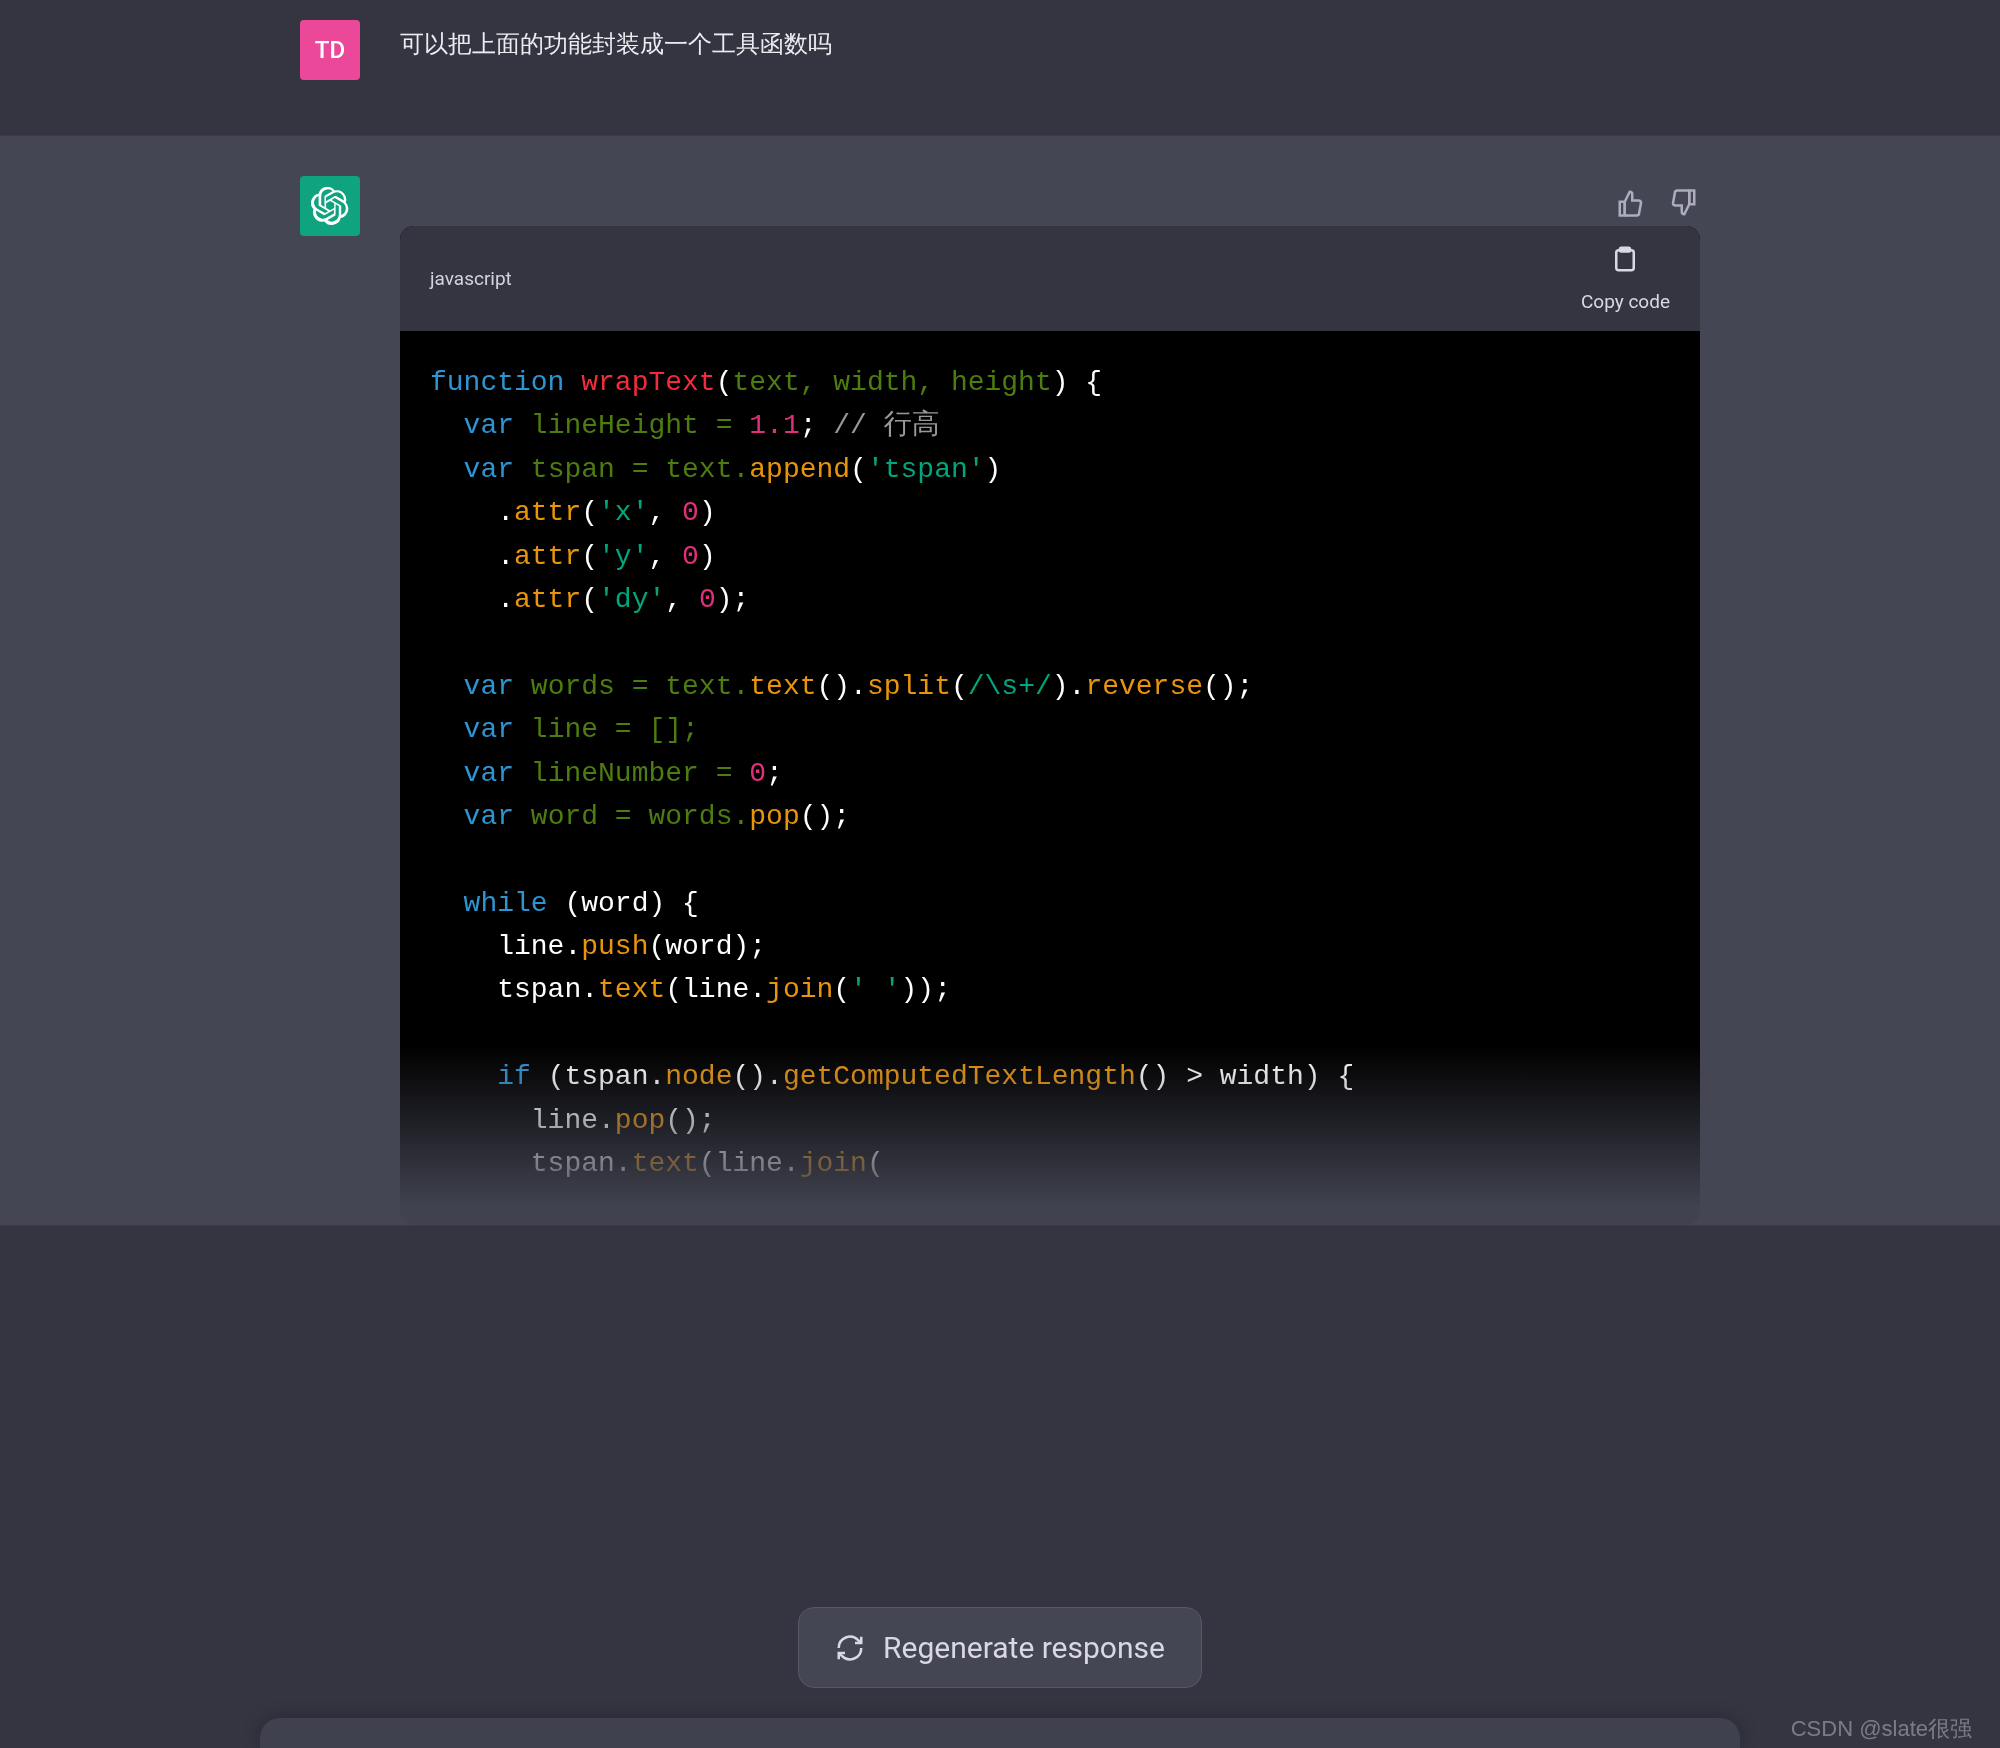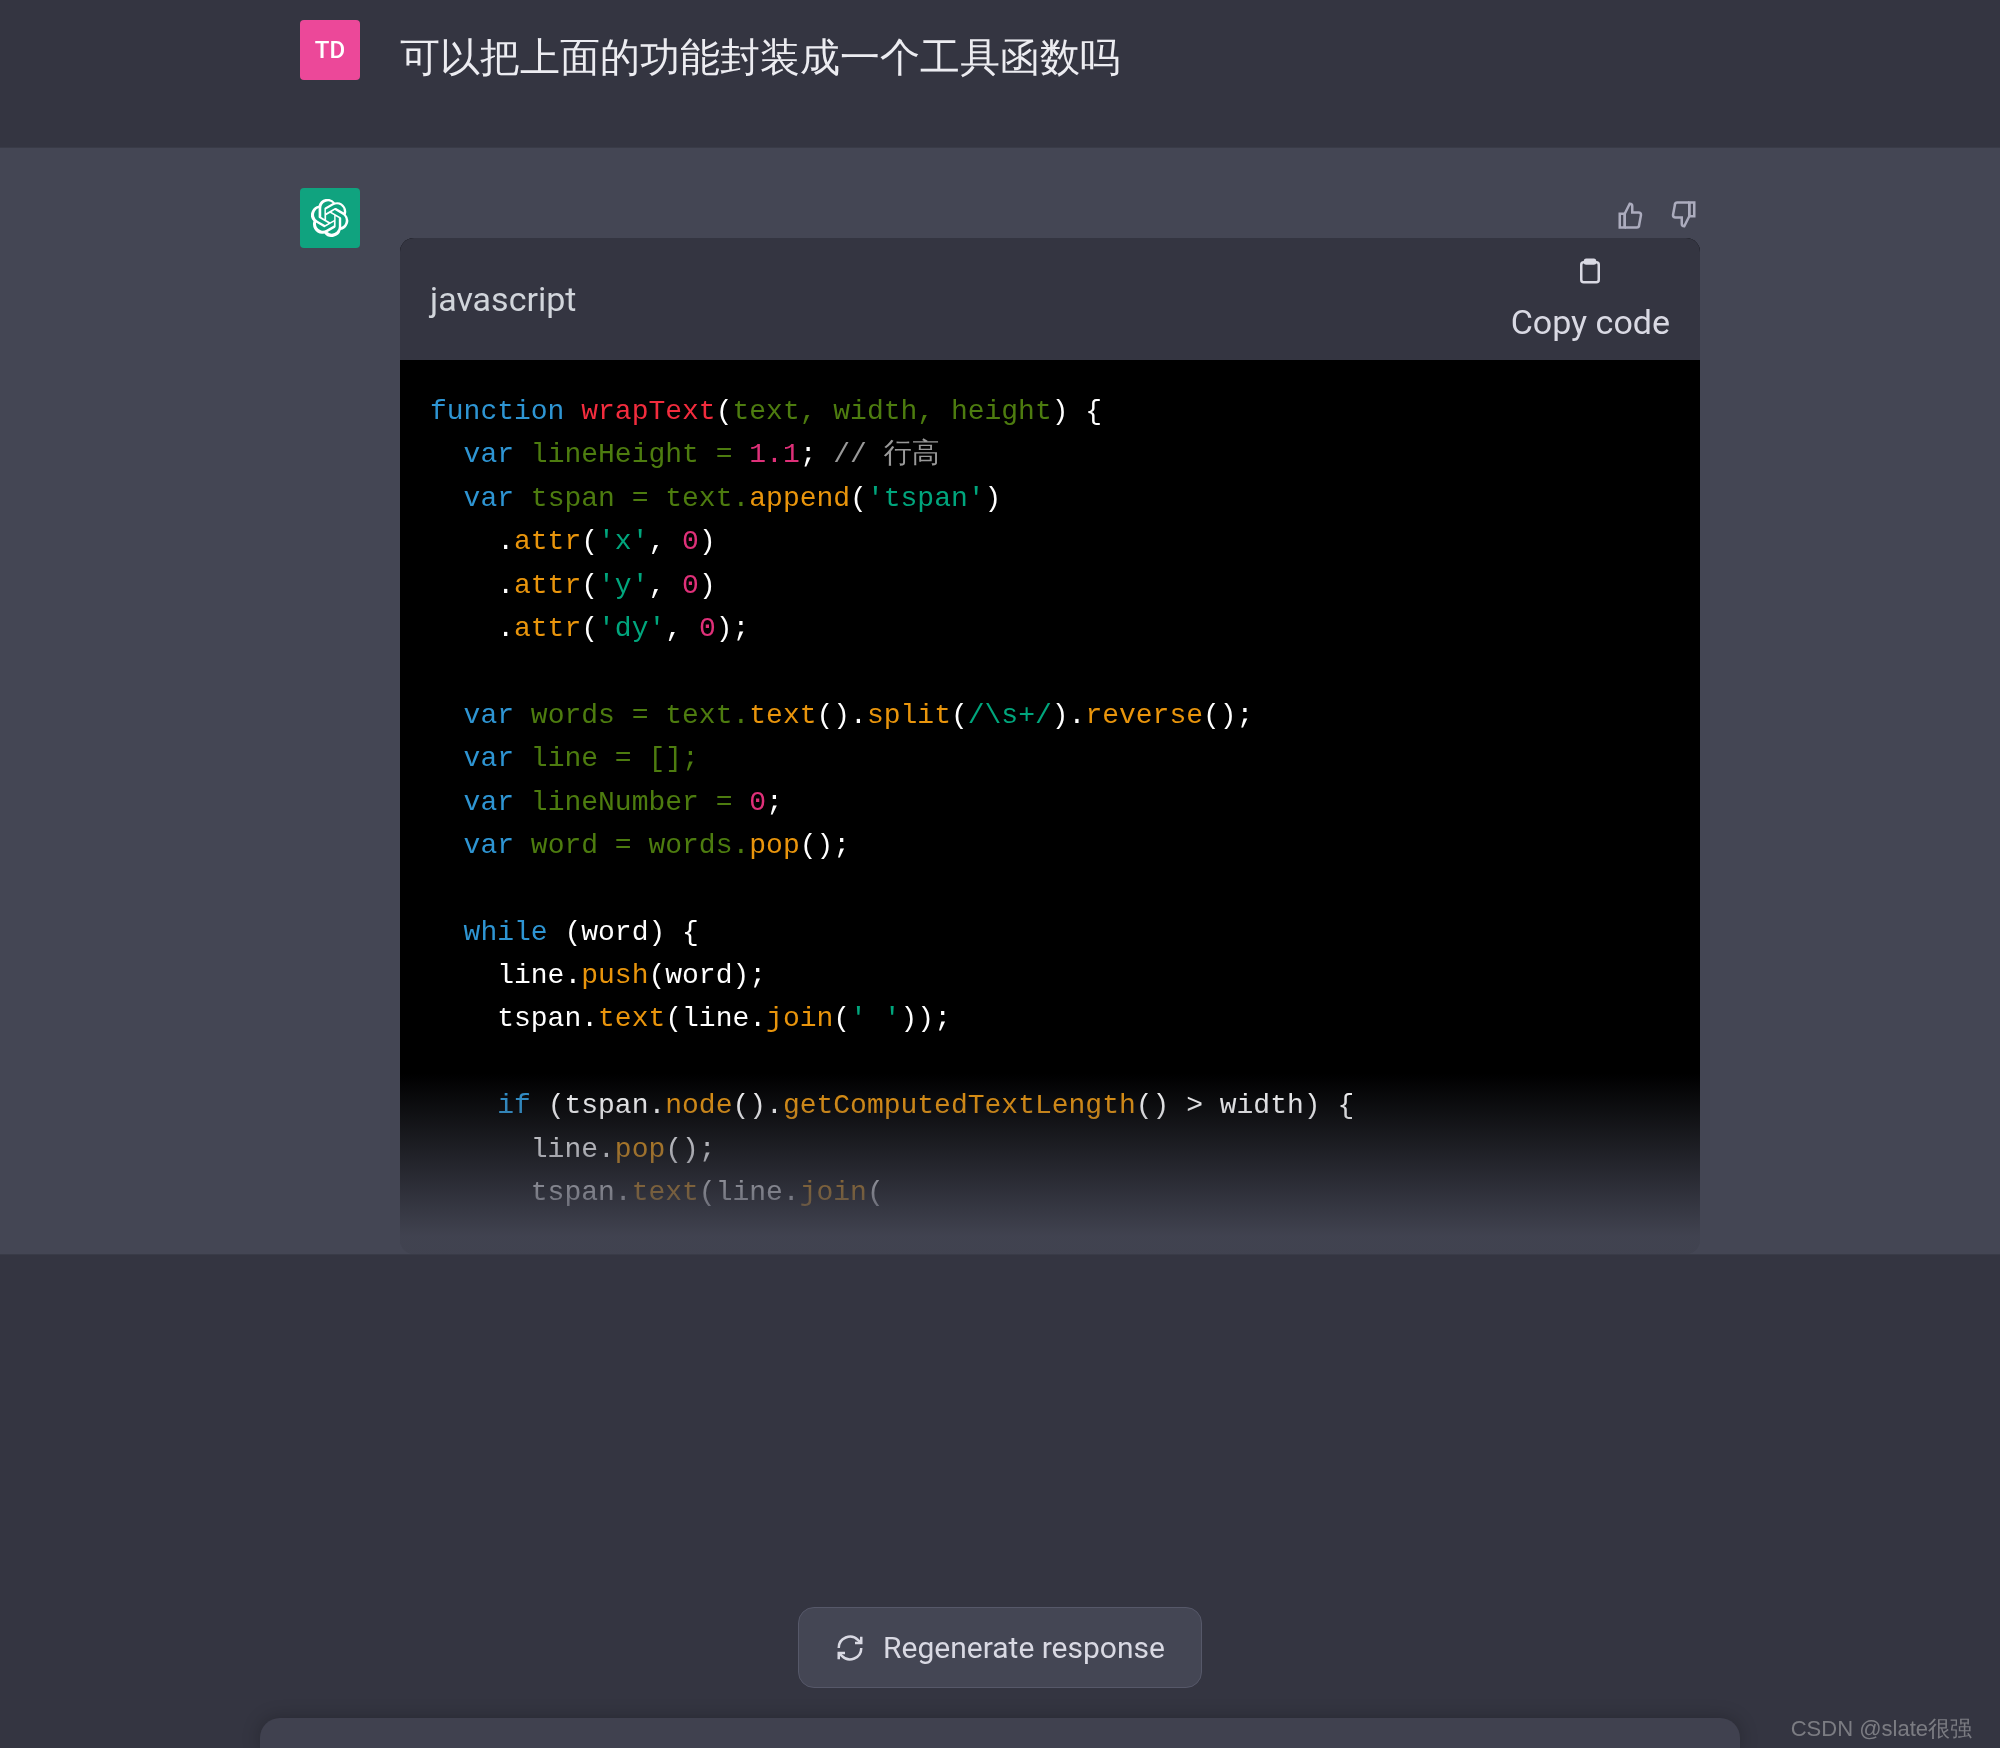--- a/index.html
+++ b/index.html
@@ -35,21 +35,21 @@
     flex: 0 0 60px;
     display: flex; align-items: center; justify-content: center;
     font-size: 24px; font-weight: 500;
   }
   .avatar-user { background: #ec4899; color: #fff; }
   .avatar-assistant { background: #10a37f; color: #fff; }
   .avatar-assistant svg { width: 38px; height: 38px; }
 
   .msg-body { flex: 1; min-width: 0; }
   .msg-text {
-    font-size: 40px;
+    font-size: 24px;
     line-height: 1.7;
     color: #ececf1;
     padding-top: 4px;
   }
   .assistant-row .msg-text { padding-right: 120px; }
 
   .feedback {
     position: absolute;
     right: 40px; top: 10px;
     display: flex; gap: 18px;
@@ -67,21 +67,21 @@
     border-radius: 14px;
     overflow: hidden;
     background: #000;
   }
   .code-header {
     background: #343541;
     display: flex;
     align-items: center;
     justify-content: space-between;
     padding: 18px 30px;
-    font-size: 34px;
+    font-size: 19px;
     color: #d9d9e3;
   }
   .code-lang { color: #d1d5db; }
   .copy-btn {
     display: flex; align-items: center; gap: 16px;
     cursor: pointer;
     color: #d9d9e3;
     flex-direction: column;
   }
   .copy-btn svg { width: 30px; height: 30px; stroke: #d9d9e3; fill: none; stroke-width: 2; }

